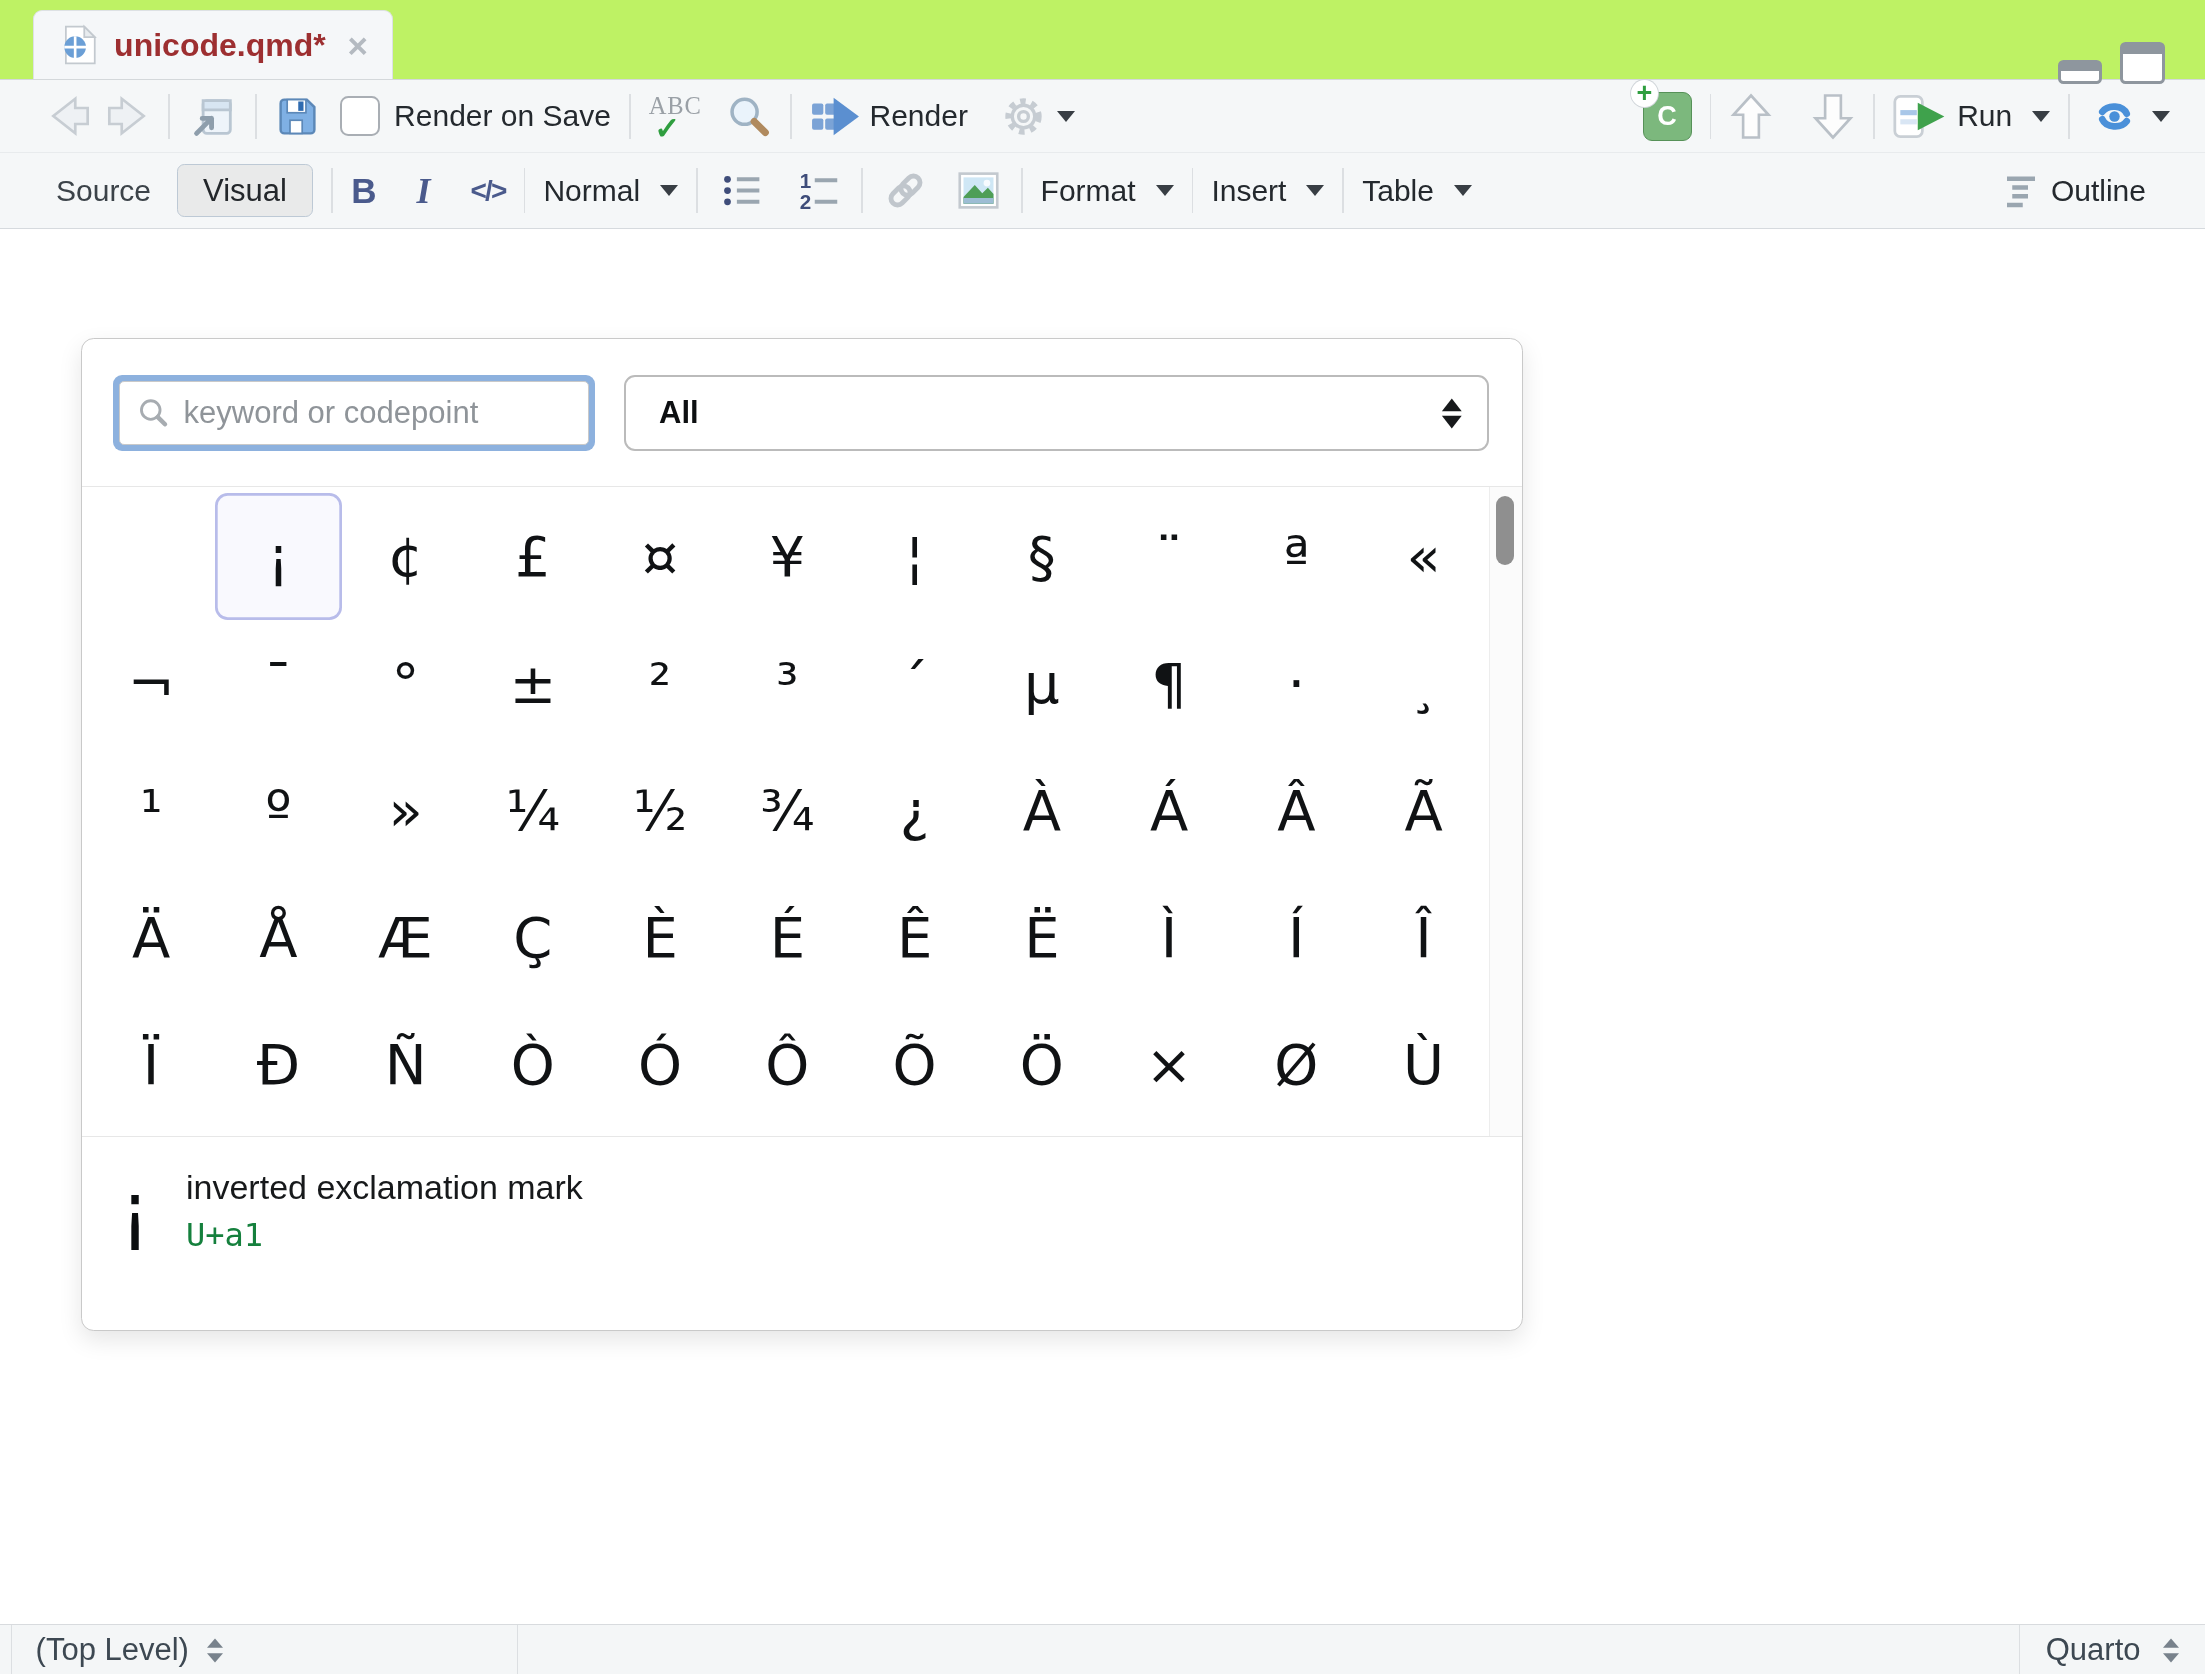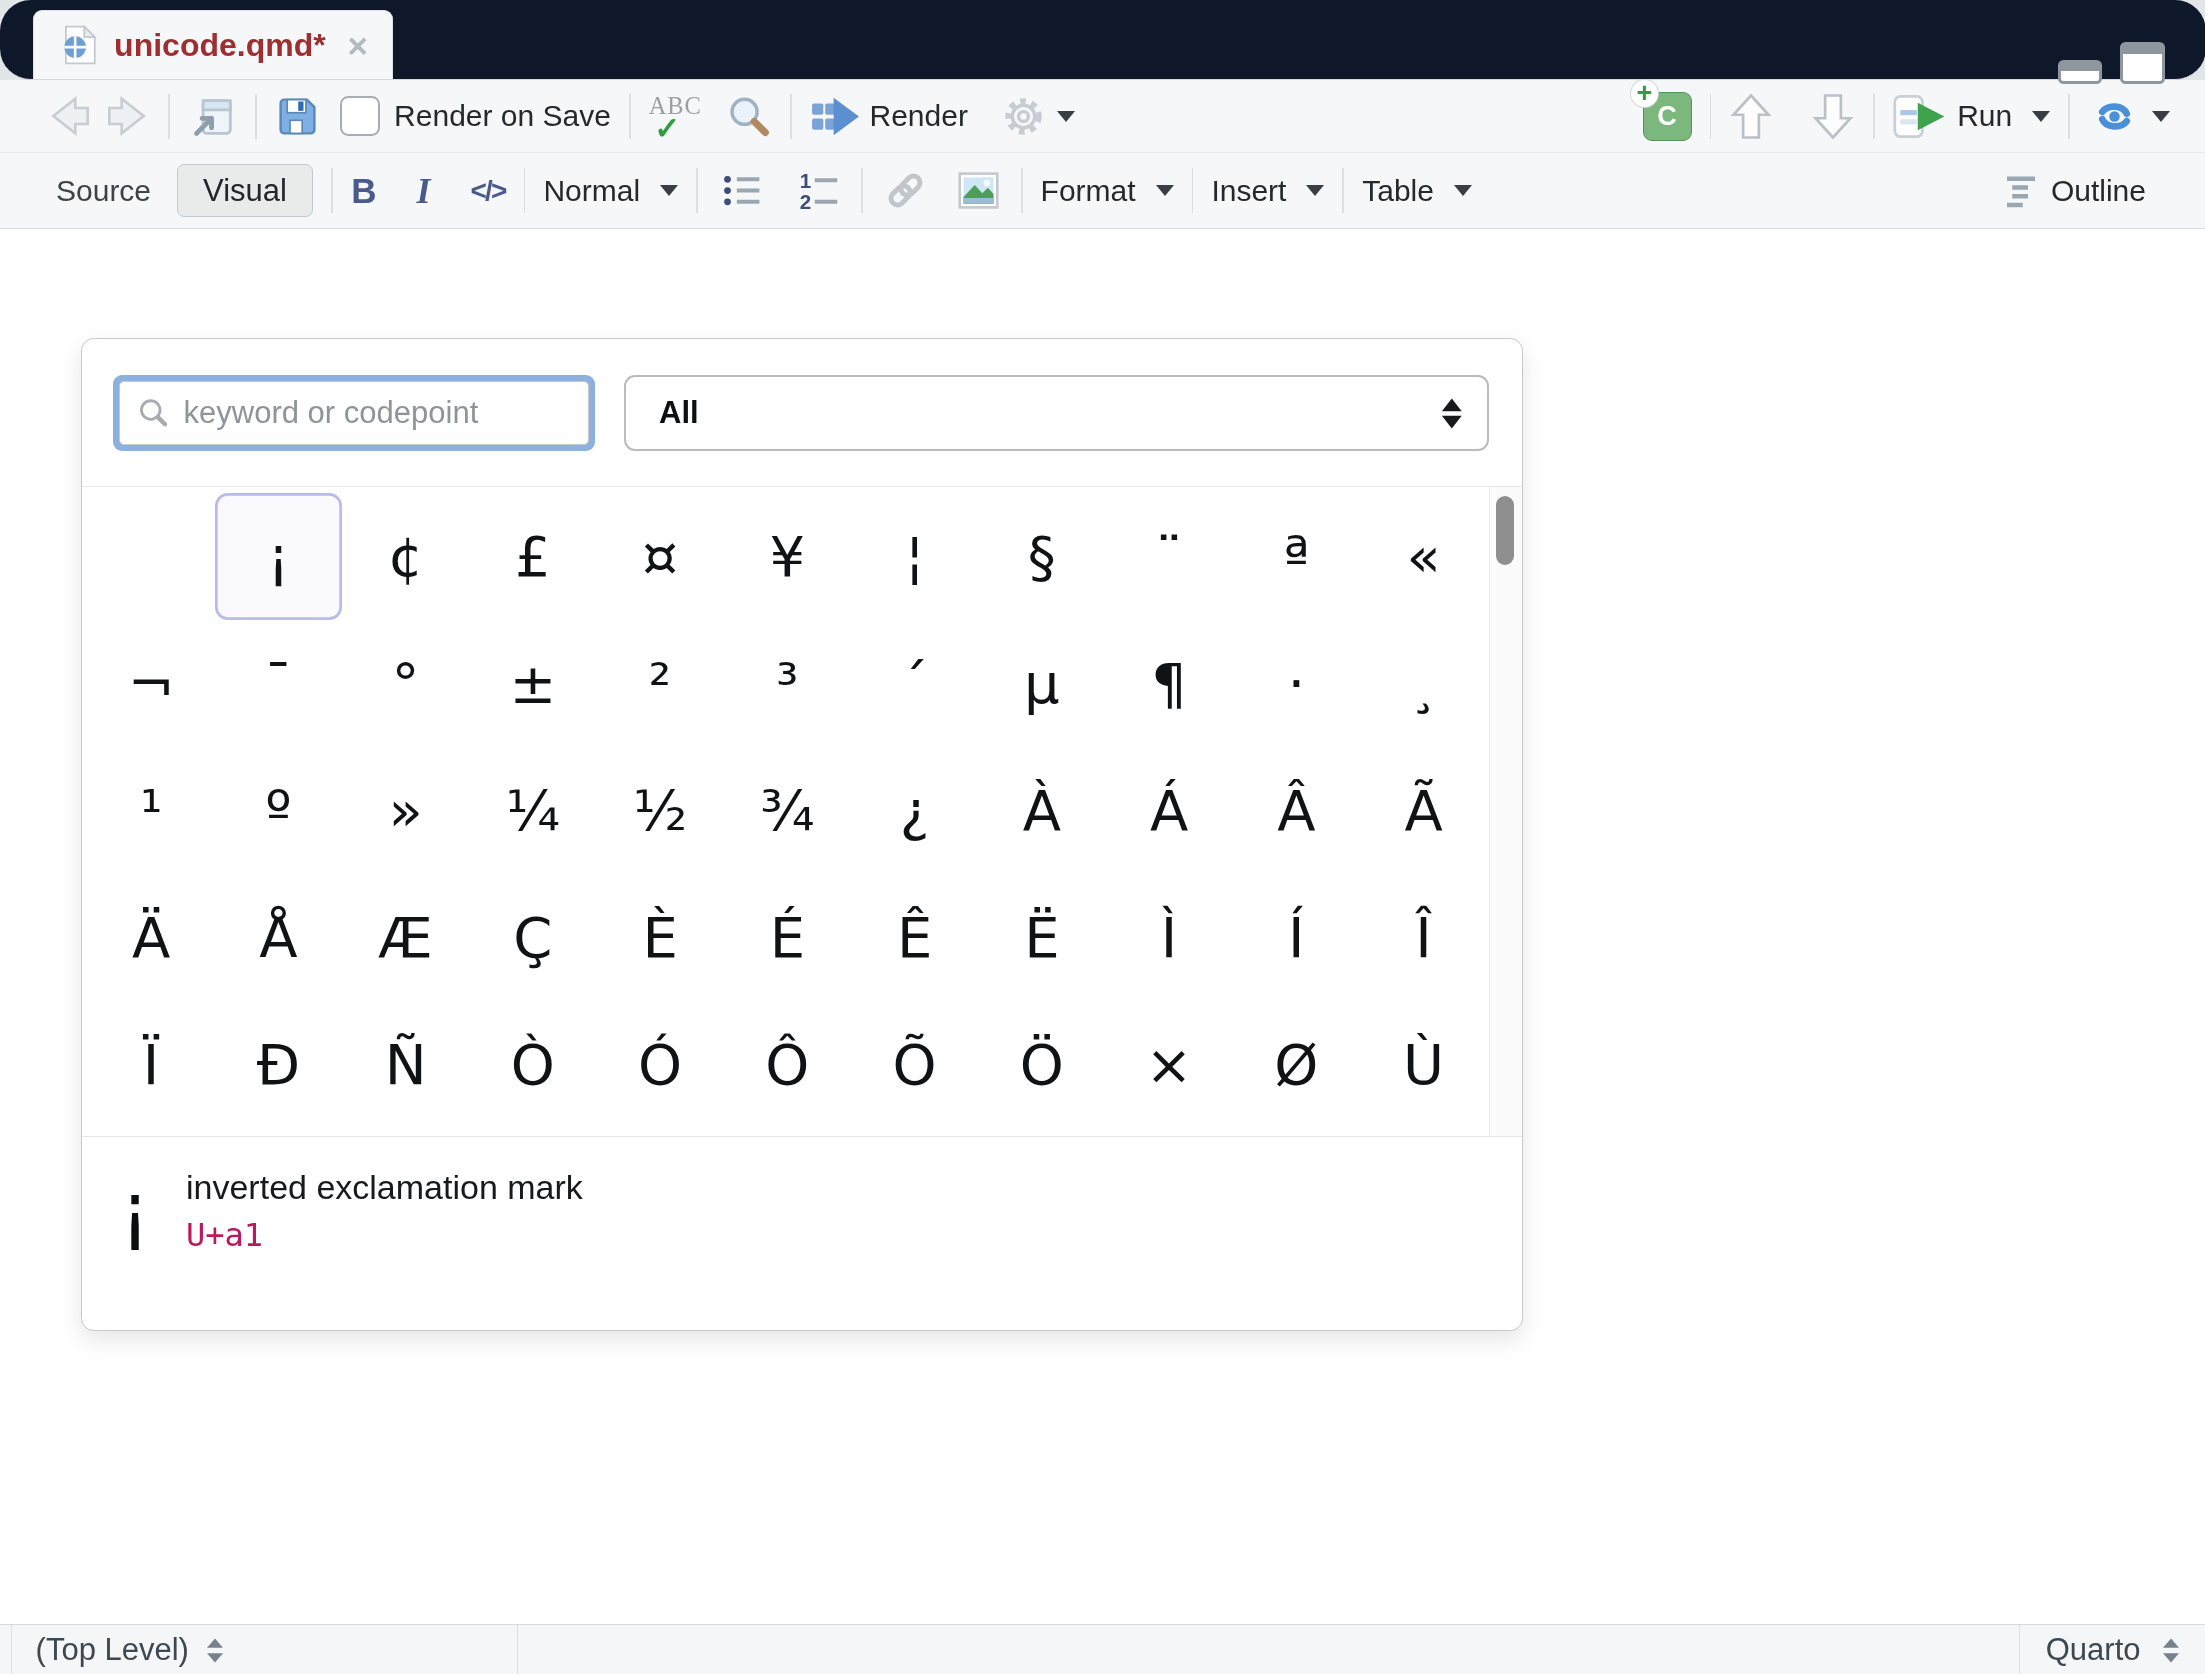--- a/index.html
+++ b/index.html
@@ -2,22 +2,22 @@
 <html style="font-size:14.5px"><head>
 <meta charset="utf-8">
 <style>
   * { box-sizing: border-box; margin: 0; padding: 0; }
   html,body { width: 2206px; height: 1675px; overflow: hidden; }
   body { font-family: "Liberation Sans", sans-serif; background: #e2e6e9; }
 
   .window { width: 2206px; height: 1675px; display: flex; flex-direction: column; }
 
   
-  .titlebar { height: 80px; background: #0f172a; border-bottom: 0.9px solid #d4d8db;
-              display: flex; align-items: flex-end; position: relative; flex: none; border-radius: 31px; }
+  .titlebar { height: 80px; background: #bef264; border-bottom: 0.9px solid #d4d8db;
+              display: flex; align-items: flex-end; position: relative; flex: none; }
   .tab { margin-left: 33px; height: 69px; background: #f5f7f9;
          border: 0.9px solid #dde1e4; border-bottom: none; border-radius: 9px 9px 0 0;
          display: flex; align-items: center; padding: 0 23.6px; gap: 14.5px; }
   .tab-title { font-size: 32px; font-weight: 600; color: #9d2f31; }
   .tab-close { font-size: 35px; color: #b4bac1; font-weight: 700; margin-left: 7.3px; line-height: 1; }
   .win-controls { position: absolute; right: 41px; top: 42px; display: flex; gap: 18px; align-items: flex-end; }
   .win-min { width: 44px; height: 23.6px; background: #fff; border: 3.6px solid #8e969e; border-top-width: 11px; border-radius: 5.5px; }
   .win-max { width: 45px; height: 42px; background: #fff; border: 3.6px solid #8e969e; border-top-width: 12.7px; border-radius: 5.5px; }
 
   
@@ -78,21 +78,21 @@
   .cell { display: flex; align-items: center; justify-content: center; font-size: 56px; color: #101214;
           font-family: "DejaVu Sans", sans-serif; font-weight: 400; border-radius: 12.7px; }
   .cell.selected { background: #f9f9fe; box-shadow: inset 0 0 0 2.7px #b8bcea; }
   .scroll-track { width: 33px; flex: none; border-left: 0.9px solid #ededed; background: #fbfbfb; position: relative; }
   .scroll-thumb { position: absolute; top: 9px; left: 6.4px; width: 18px; height: 69px; background: #8f8f8f; border-radius: 9px; }
 
   .preview { display: flex; gap: 33px; padding: 31px 0 0 38px; align-items: flex-start; }
   .preview-char { font-size: 75px; line-height: 0.95; margin-top: 7.3px; min-width: 33px;
                   font-family: "DejaVu Sans", sans-serif; color: #0b0d0f; }
   .preview-name { font-size: 34px; color: #17191b; }
-  .preview-code { font-size: 32px; font-family: "DejaVu Sans Mono", monospace; color: #be185d; margin-top: 9px; }
+  .preview-code { font-size: 32px; font-family: "DejaVu Sans Mono", monospace; color: #15803d; margin-top: 9px; }
 
   
   .statusbar { height: 51px; flex: none; border-top: 1.8px solid #d8dbde; background: #f4f6f7;
                display: flex; align-items: stretch; font-size: 31px; color: #3d4852; }
   .status-left { width: 507px; border-left: 1.8px solid #dcdfe2; border-right: 1.8px solid #dcdfe2;
                  margin-left: 11px; display: flex; align-items: center; padding: 0 23.6px; gap: 16.4px; }
   .status-right { margin-left: auto; border-left: 1.8px solid #dcdfe2; display: flex; align-items: center;
                   padding: 0 25.5px; gap: 20px; text-align: center; }
 </style>
 </head>

